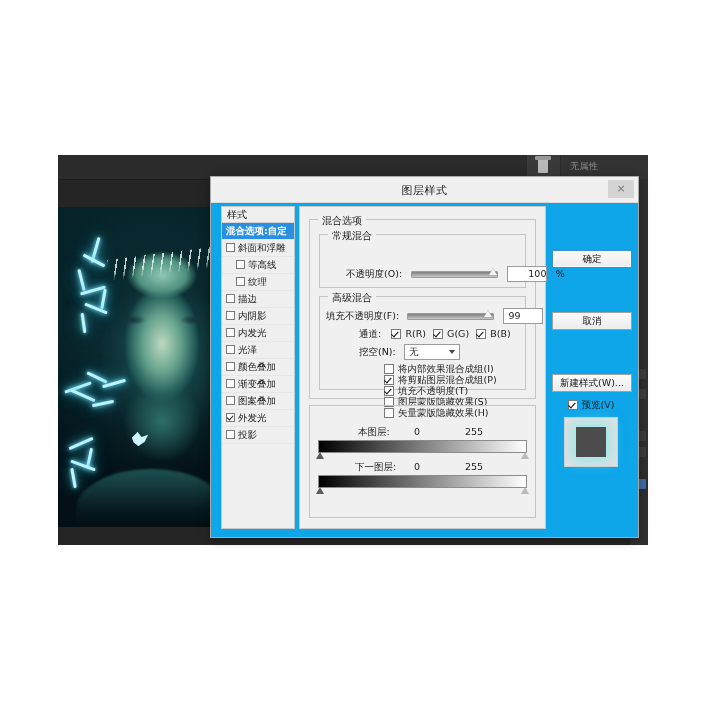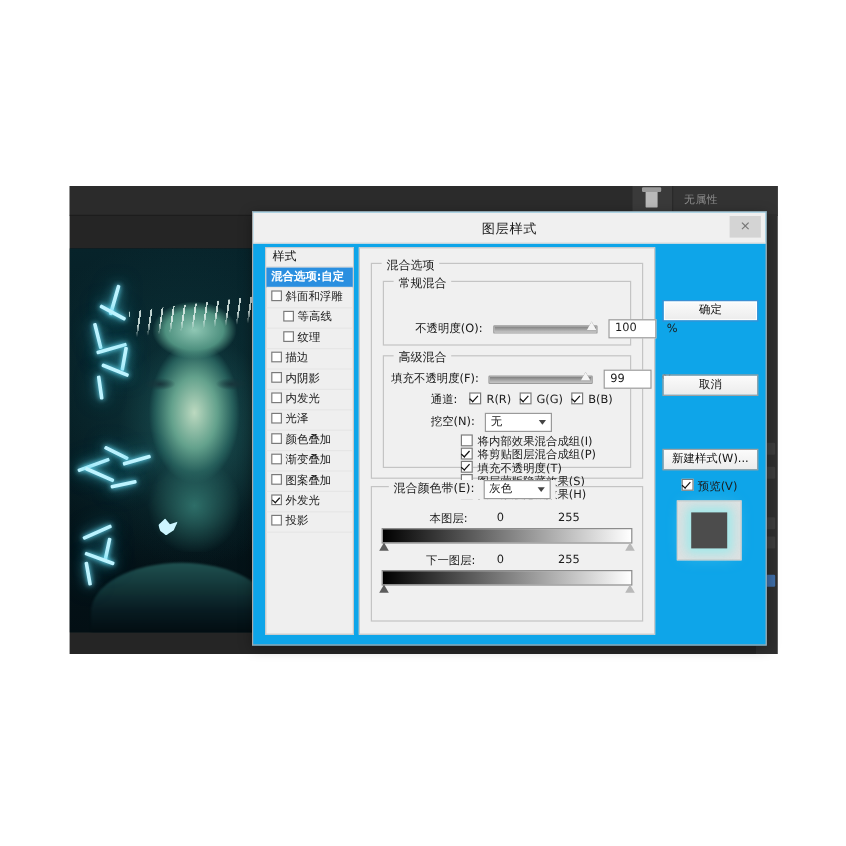--- a/index.html
+++ b/index.html
@@ -317,21 +317,21 @@
 
           <div class="group" id="g-normal">
             <span class="legend">常规混合</span>
 
 
             <div class="row" style="left:26px;top:31px;">
               <span class="lbl">不透明度(O):</span>
               <span class="slider" style="width:85px;margin-left:6px;">
                 <span class="knob" style="left:77px;"></span>
               </span>
-              <span class="numbox" style="width:34px;margin-left:6px;">100</span>
+              <span class="numbox" style="width:34px;margin-left:6px;text-align:right;">100</span>
               <span class="pct" style="margin-left:5px;">%</span>
             </div>
           </div>
 
           <div class="group" id="g-adv">
             <span class="legend">高级混合</span>
 
             <div class="row" style="left:6px;top:11px;">
               <span class="lbl">填充不透明度(F):</span>
               <span class="slider" style="width:85px;margin-left:5px;">
@@ -355,24 +355,20 @@
                 <div class="chk-row" style="left: 64px; top: 66px;"><span class="chk"></span><span>将内部效果混合成组(I)</span></div>
                 <div class="chk-row" style="left: 64px; top: 77px;"><span class="chk on"></span><span>将剪贴图层混合成组(P)</span></div>
                 <div class="chk-row" style="left: 64px; top: 88px;"><span class="chk on"></span><span>填充不透明度(T)</span></div>
                 <div class="chk-row" style="left: 64px; top: 99px;"><span class="chk"></span><span>图层蒙版隐藏效果(S)</span></div>
                 <div class="chk-row" style="left: 64px; top: 110px;"><span class="chk"></span><span>矢量蒙版隐藏效果(H)</span></div>
               </div>
           </div>
         </div>
 
         <div class="group" id="g-range">
-          <span class="legend" style="left:14px;">
-            <span>混合颜色带(E):</span>
-            <span class="select" style="width:36px;margin-left:4px;">灰色</span>
-          </span>
 
           <div class="band-label" style="left:48px;top:20px;">本图层:</div>
           <div class="band-val" style="left:95px;top:20px;width:24px;">0</div>
           <div class="band-val" style="left:150px;top:20px;width:28px;">255</div>
           <div class="gradbar" style="left:8px;top:34px;right:8px;">
             <span class="handle" style="left:-3px;top:11px;"></span>
             <span class="handle light" style="right:-3px;top:11px;"></span>
           </div>
 
           <div class="band-label" style="left:45px;top:55px;">下一图层:</div>

